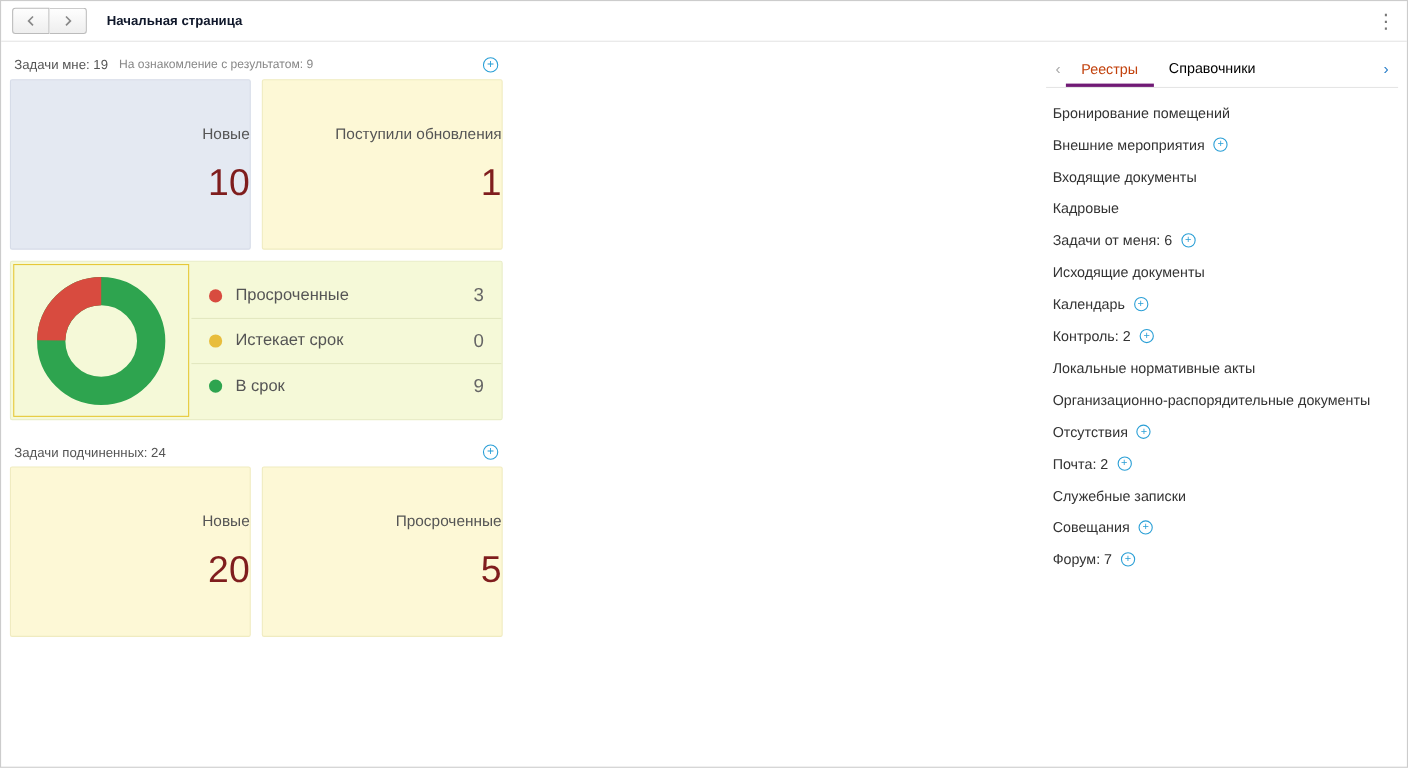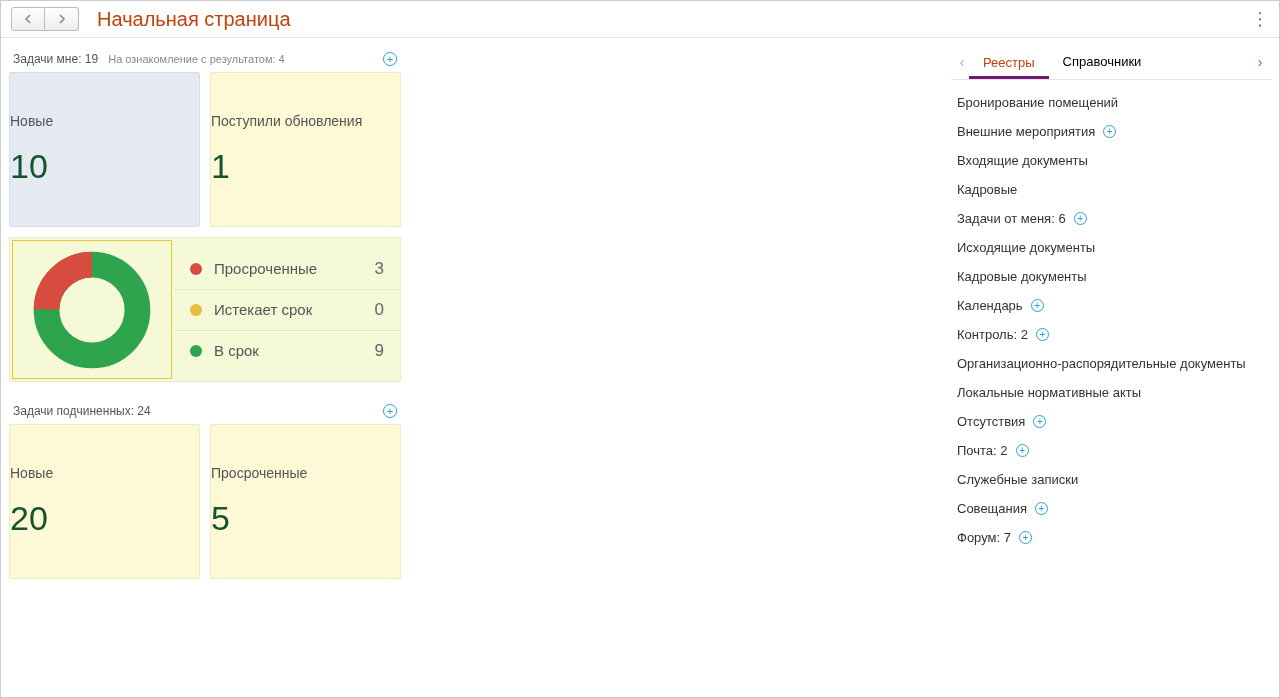--- a/index.html
+++ b/index.html
@@ -25,43 +25,44 @@
     width: 34px; height: 24px;
     border: 1px solid #bbb;
     background: linear-gradient(#fefefe,#eee);
     display: flex; align-items: center; justify-content: center;
     cursor: pointer;
     color: #888;
   }
   .nav-btn:first-child { border-radius: 3px 0 0 3px; }
   .nav-btn:last-child { border-radius: 0 3px 3px 0; border-left: none; }
   .page-title {
-    font-size: 20px;
+    font-size: 12px;
     margin-left: 18px;
-    color: #c2410c;
+    color: #0f172a;
+    font-weight: bold;
   }
   .kebab {
     position: absolute;
     right: 10px;
     top: 50%;
     transform: translateY(-50%);
     color: #777;
     font-size: 18px;
     cursor: pointer;
     letter-spacing: 0;
     line-height: 4px;
   }
 
   .content {
     display: flex;
     padding: 10px 8px;
     gap: 20px;
     height: calc(100% - 40px);
   }
-  .left-col { width: 392px; }
+  .left-col { width: 448px; }
   .right-col { flex: 1; display:flex; justify-content:flex-end; }
   .right-panel { width: 320px; }
 
   .section-header {
     display: flex;
     align-items: center;
     font-size: 12px;
     color: #555;
     padding: 4px 4px 6px 4px;
     gap: 10px;
@@ -82,29 +83,29 @@
   }
 
   .cards-row { display: flex; gap: 10px; }
   .card {
     flex: 1;
     height: 155px;
     border: 1px solid #eee;
     border-radius: 2px;
     display: flex;
     flex-direction: column;
-    align-items: flex-start;
+    align-items: flex-end;
     justify-content: center;
     gap: 18px;
     cursor: pointer;
   }
   .card-blue { background: #e4e9f2; border-color: #d6dce8; }
   .card-yellow { background: #fdf8d6; border-color: #f0ebc0; }
   .card-label { font-size: 14px; color: #555; }
-  .card-value { font-size: 34px; color: #14532d; }
+  .card-value { font-size: 34px; color: #7f1d1d; }
 
   .donut-block {
     display: flex;
     margin-top: 10px;
     background: #f5f9d8;
     border: 1px solid #e9edc8;
     border-radius: 2px;
     height: 145px;
     overflow: hidden;
   }
@@ -191,21 +192,21 @@
   </div>
   <div class="page-title">Начальная страница</div>
   <div class="kebab">⋮</div>
 </div>
 
 <div class="content">
   <div class="left-col">
 
     <div class="section-header">
       <span>Задачи мне: 19</span>
-      <span class="sub">На ознакомление с результатом: 4</span>
+      <span class="sub">На ознакомление с результатом: 9</span>
       <span class="plus-circle">+</span>
     </div>
 
     <div class="cards-row">
       <div class="card card-blue">
         <div class="card-label">Новые</div>
         <div class="card-value">10</div>
       </div>
       <div class="card card-yellow">
         <div class="card-label">Поступили обновления</div>
@@ -282,35 +283,32 @@
             <span>Кадровые</span>
           </div>
           <div class="ritem">
             <span>Задачи от меня: 6</span>
             <span class="plus-circle-inline">+</span>
           </div>
           <div class="ritem">
             <span>Исходящие документы</span>
           </div>
           <div class="ritem">
-            <span>Кадровые документы</span>
-          </div>
-          <div class="ritem">
             <span>Календарь</span>
             <span class="plus-circle-inline">+</span>
           </div>
           <div class="ritem">
             <span>Контроль: 2</span>
             <span class="plus-circle-inline">+</span>
           </div>
           <div class="ritem">
+            <span>Локальные нормативные акты</span>
+          </div>
+          <div class="ritem">
             <span>Организационно-распорядительные документы</span>
-          </div>
-          <div class="ritem">
-            <span>Локальные нормативные акты</span>
           </div>
           <div class="ritem">
             <span>Отсутствия</span>
             <span class="plus-circle-inline">+</span>
           </div>
           <div class="ritem">
             <span>Почта: 2</span>
             <span class="plus-circle-inline">+</span>
           </div>
           <div class="ritem">

